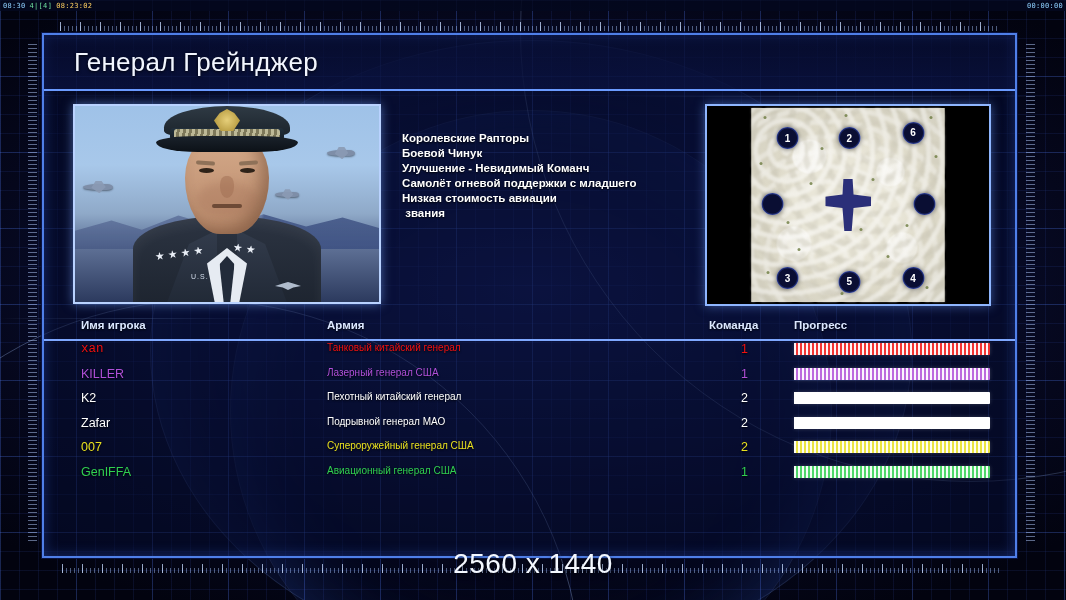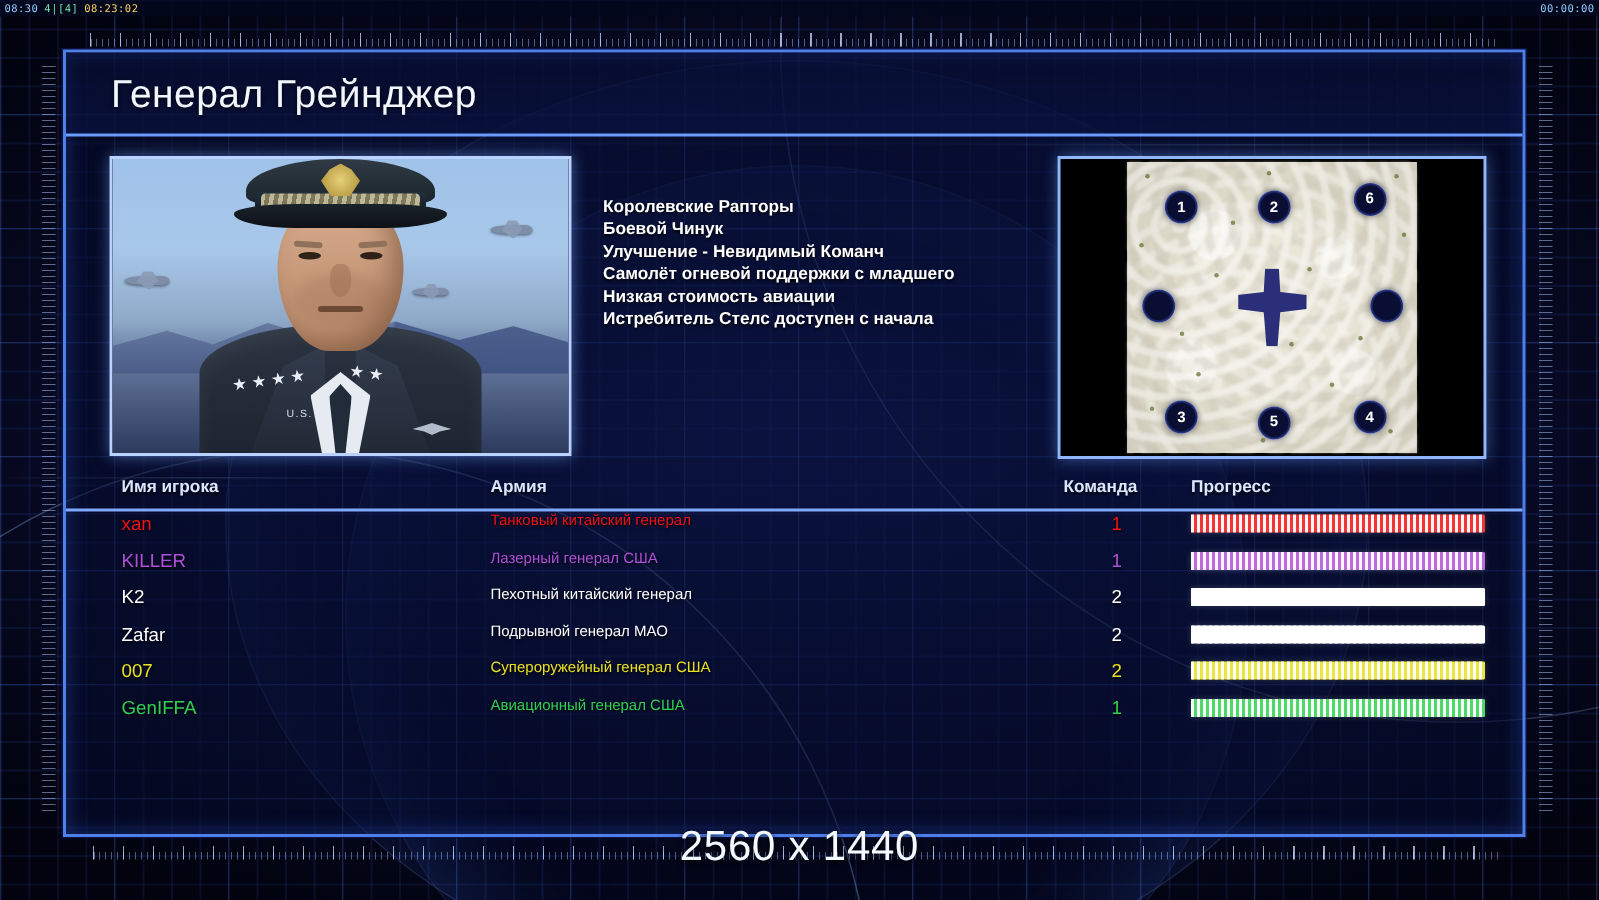--- a/index.html
+++ b/index.html
@@ -365,21 +365,21 @@
             </div>
           </div>
         </div>
 
         <div class="abilities" id="abilities">
             <div>Королевские Рапторы</div>
             <div>Боевой Чинук</div>
             <div>Улучшение - Невидимый Команч</div>
             <div>Самолёт огневой поддержки с младшего</div>
             <div>Низкая стоимость авиации</div>
-            <div>Истребитель Стелс доступен с начала</div>
+            <div> звания</div>
           </div>
 
         <div class="map-panel">
           <div class="map-img" id="map-img">
             <div class="map-noise"></div>
             <div class="map-center"></div>
           <div class="spot" style="left: 13%; top: 10%;">1</div>
               <div class="spot" style="left: 45%; top: 10%;">2</div>
               <div class="spot" style="left: 78%; top: 7%;">6</div>
               <div class="spot" style="left: 5%; top: 44%;"></div>
@@ -410,21 +410,21 @@
 
       <div class="roster">
         <div class="roster-head">
           <div class="cell c-name">Имя игрока</div>
           <div class="cell c-army">Армия</div>
           <div class="cell c-team">Команда</div>
           <div class="cell c-prog">Прогресс</div>
         </div>
         <div class="rows" id="roster-rows">
             <div class="row">
-              <div class="pname" style="color: rgb(240, 16, 16);">xan</div>
+              <div class="pname" style="color: rgb(240, 16, 16); font-family: Liberation Mono, monospace;">xan</div>
               <div class="parmy" style="color: rgb(240, 16, 16);">Танковый китайский генерал</div>
               <div class="pteam" style="color: rgb(240, 16, 16);">1</div>
               <div class="pbarwrap">
                 <div class="pbar" style="background: rgb(240, 16, 16);">
                   <div class="fill" style="width: 100%;"></div>
                 </div>
               </div>
             </div>
             <div class="row">
               <div class="pname" style="color: rgb(176, 80, 216);">KILLER</div>

